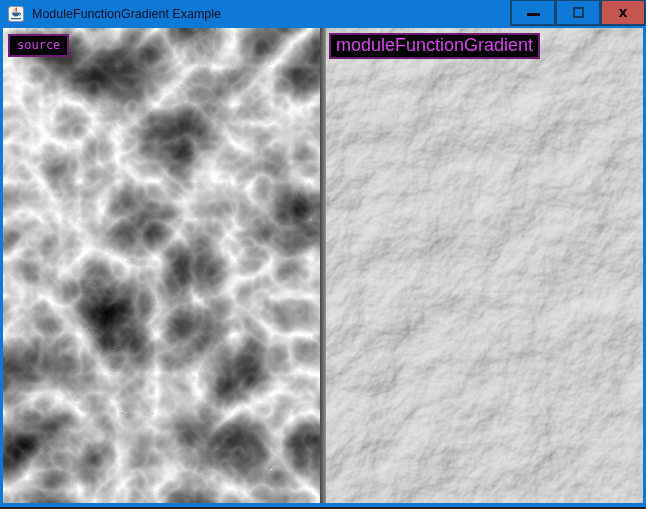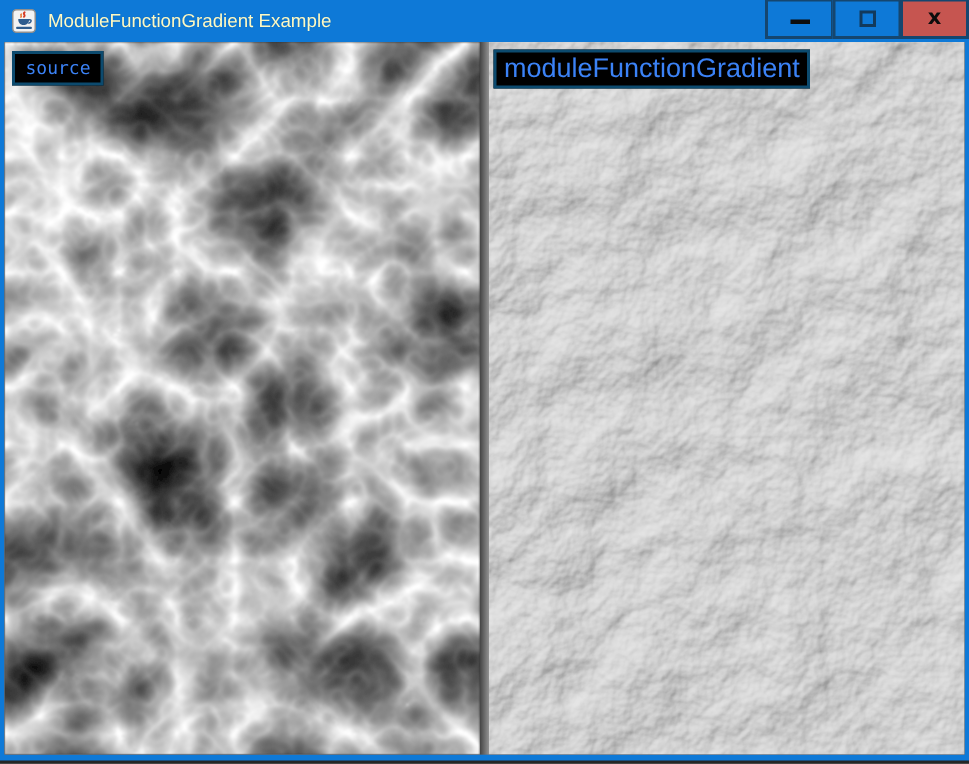--- a/index.html
+++ b/index.html
@@ -14,21 +14,21 @@
   }
   
   .titlebar{
     position:relative;height:28px;display:flex;align-items:center;
     background:#0e79d7;
   }
   .app-icon{
     width:16px;height:16px;margin-left:8px;flex:0 0 auto;display:block;
   }
   .title-text{
-    margin-left:8px;color:#fef9c3;font-size:12.5px;line-height:28px;
+    margin-left:8px;color:#0f172a;font-size:12.5px;line-height:28px;
     white-space:nowrap;font-family:"Liberation Sans", sans-serif;
     text-shadow:0 0 1px rgba(0,0,0,.15);
   }
   .controls{
     position:absolute;top:0;right:0;height:27px;display:flex;
   }
   .ctrl{
     width:46px;height:26px;box-sizing:border-box;
     border:2px solid #15466f;border-top:1px solid #15466f;
     display:flex;align-items:center;justify-content:center;
@@ -49,21 +49,21 @@
   }
   .panel{
     position:relative;width:317px;height:475px;overflow:hidden;background:#777;
   }
   .tex{display:block;width:317px;height:475px;}
   .divider{
     width:6px;height:475px;flex:0 0 auto;
     background:linear-gradient(90deg,#454545 0%,#6f6f6f 55%,#929292 100%);
   }
   .img-label{
-    position:absolute;background:#000000;color:#3b82f6;border:2px solid #0c4a6e;
+    position:absolute;background:#000000;color:#d946ef;border:2px solid #701a75;
     white-space:nowrap;z-index:2;
   }
   .img-label.src{
     left:5px;top:6px;padding:2px 7px 3px 7px;
     font-family:"DejaVu Sans Mono", monospace;font-size:12px;line-height:14px;
   }
   .img-label.mfg{
     left:3px;top:5px;padding:3px 5px 4px 5px;
     font-family:"Liberation Sans", sans-serif;font-size:18px;line-height:15px;
   }

